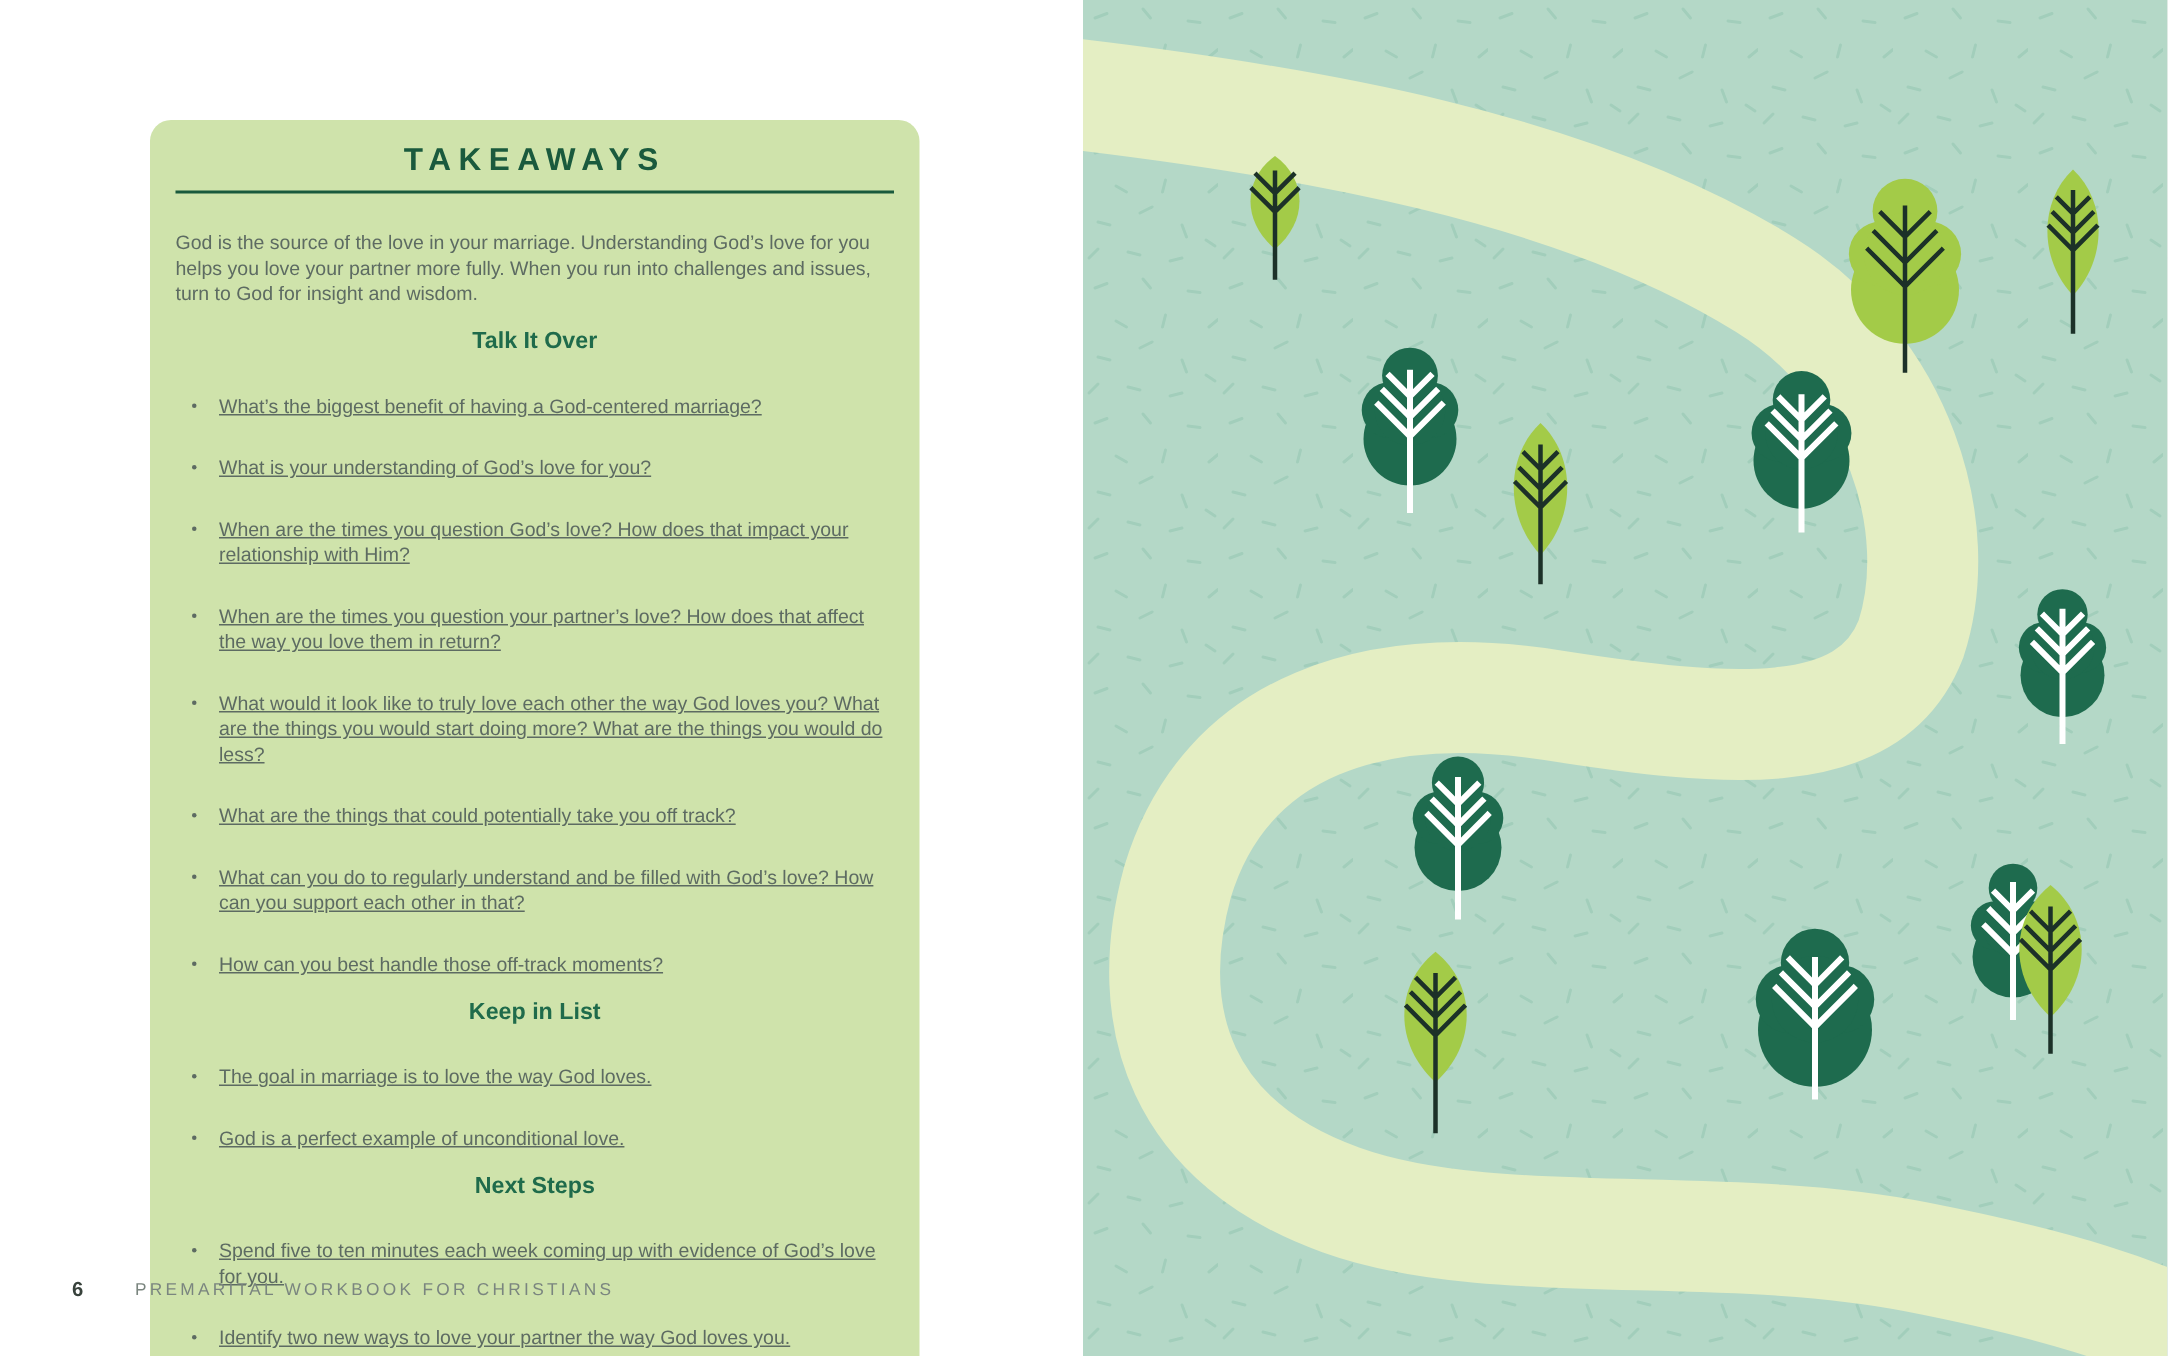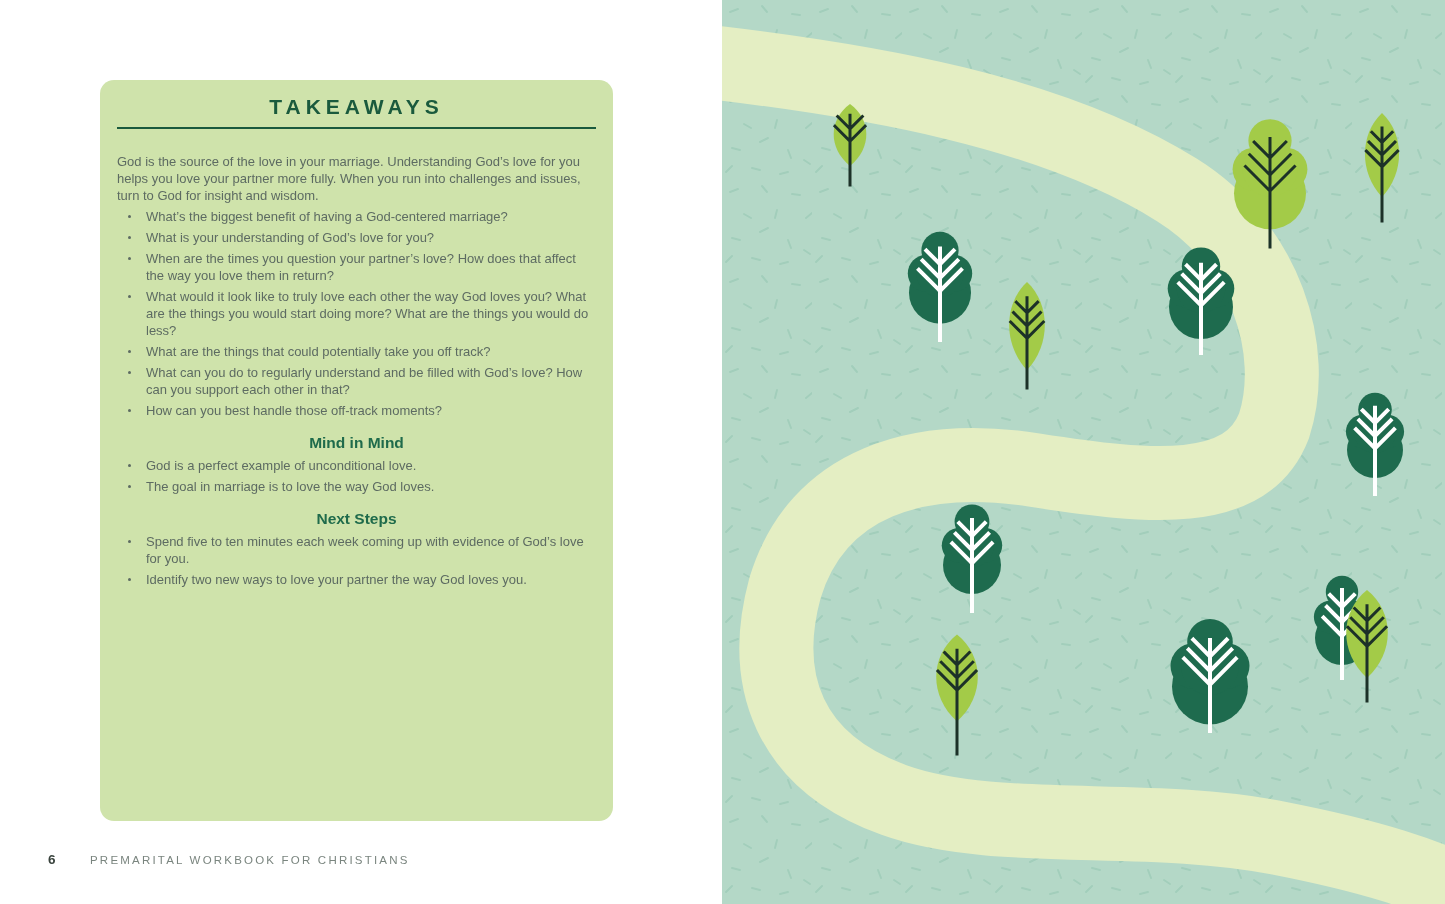--- a/index.html
+++ b/index.html
@@ -23,22 +23,22 @@
   }
   .tk-title{
     text-align:center;color:var(--title-green);font-size:21px;font-weight:bold;
     letter-spacing:5px;line-height:26px;
   }
   .tk-rule{border:none;border-top:2px solid var(--title-green);margin:7px 0 0 0;}
   .tk-intro{margin-top:24px;color:var(--body-text);font-size:13px;line-height:17px;}
   .tk-head{margin-top:14px;text-align:center;color:var(--head-green);font-size:15.5px;font-weight:bold;line-height:20px;}
   .tk-list{list-style:none;margin-top:1px;}
   .tk-list li{
-    position:relative;margin-top:4px;padding-left:29px;
-    color:var(--body-text);font-size:13px;line-height:17px;
+    position:relative;margin-top:24px;padding-left:29px;
+    color:var(--body-text);font-size:13px;line-height:17px;text-decoration:underline;
   }
   .tk-list li::before{
     content:"";position:absolute;left:11px;top:7px;width:3px;height:3px;border-radius:50%;
     background:var(--body-text);
   }
   .page-footer{position:absolute;left:0;top:850px;width:722px;height:30px;}
   .page-number{position:absolute;left:48px;top:2px;color:var(--page-num);font-size:13.5px;font-weight:bold;}
   .footer-title{
     position:absolute;left:90px;top:4px;color:var(--footer-text);
     font-size:11.5px;letter-spacing:2.2px;
@@ -53,34 +53,36 @@
 
 <div class="spread">
 
   <div class="left-page">
 
     <div class="takeaways-box">
       <div class="tk-title">TAKEAWAYS</div>
       <hr class="tk-rule">
       <p class="tk-intro">God is the source of the love in your marriage. Understanding God’s love for you helps you love your partner more fully. When you run into challenges and issues, turn to God for insight and wisdom.</p>
 
+      <div class="tk-head">Talk It Over</div>
       <ul class="tk-list">
         <li>What’s the biggest benefit of having a God-centered marriage?</li>
         <li>What is your understanding of God’s love for you?</li>
+        <li>When are the times you question God’s love? How does that impact your relationship with Him?</li>
         <li>When are the times you question your partner’s love? How does that affect the way you love them in return?</li>
         <li>What would it look like to truly love each other the way God loves you? What are the things you would start doing more? What are the things you would do less?</li>
         <li>What are the things that could potentially take you off track?</li>
         <li>What can you do to regularly understand and be filled with God’s love? How can you support each other in that?</li>
         <li>How can you best handle those off-track moments?</li>
       </ul>
 
-      <div class="tk-head">Mind in Mind</div>
+      <div class="tk-head">Keep in List</div>
       <ul class="tk-list">
+        <li>The goal in marriage is to love the way God loves.</li>
         <li>God is a perfect example of unconditional love.</li>
-        <li>The goal in marriage is to love the way God loves.</li>
       </ul>
 
       <div class="tk-head">Next Steps</div>
       <ul class="tk-list">
         <li>Spend five to ten minutes each week coming up with evidence of God’s love for you.</li>
         <li>Identify two new ways to love your partner the way God loves you.</li>
       </ul>
     </div>
 
     <div class="page-footer">

